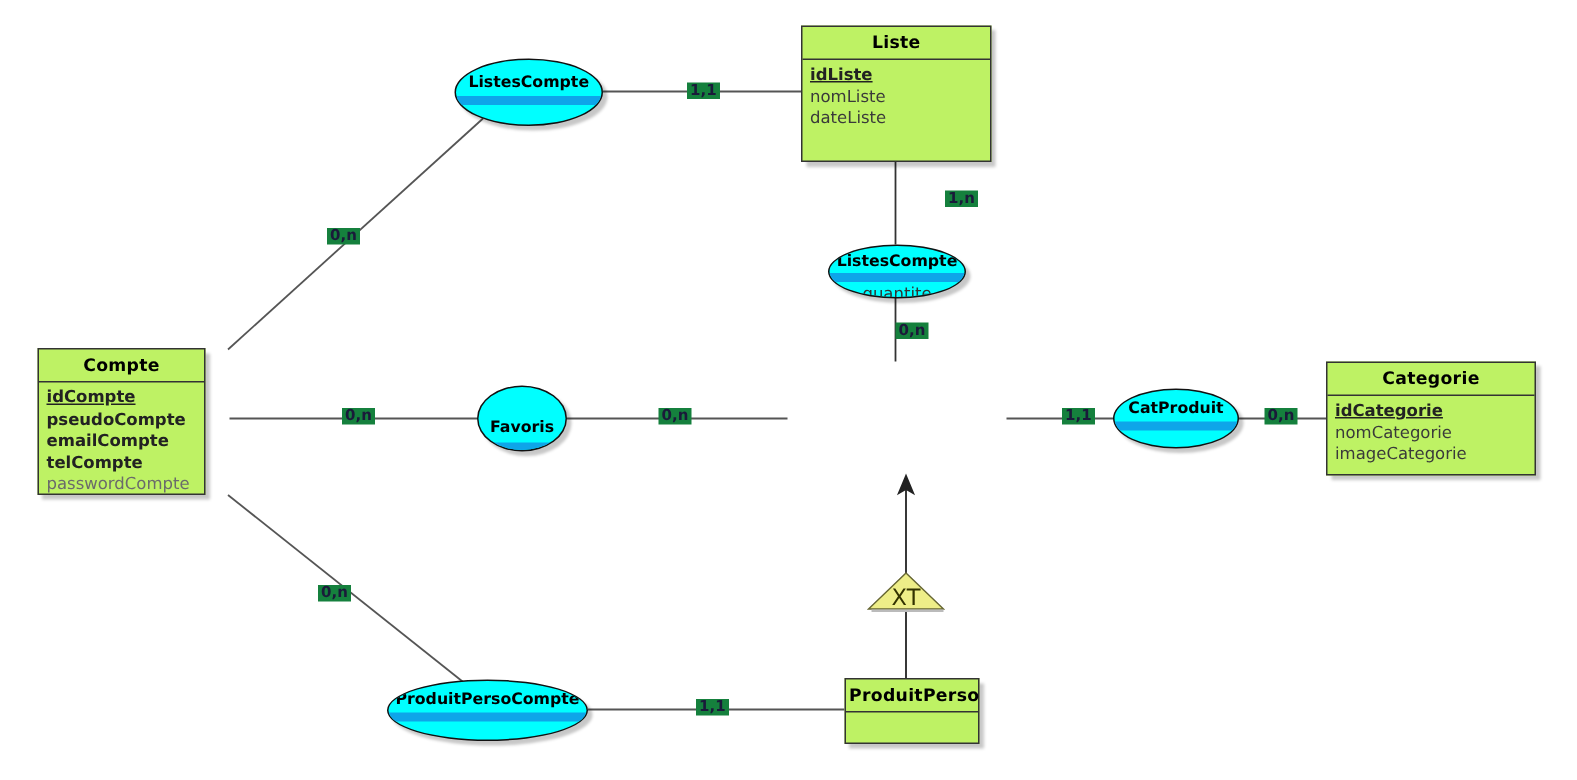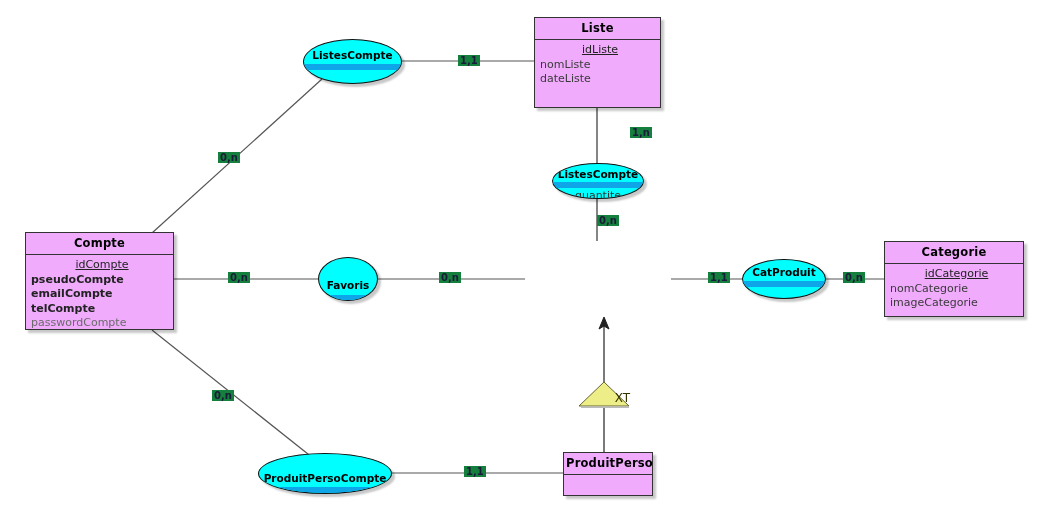--- a/index.html
+++ b/index.html
@@ -25,21 +25,21 @@
     top: 0;
     width: 1051px;
     height: 520px;
     pointer-events: none;
   }
 
   
   .entity {
     position: absolute;
     box-sizing: border-box;
-    background: #f0abfc;
+    background: #bef264;
     border: 1px solid #333333;
     box-shadow: 3px 3px 2px rgba(0,0,0,0.22);
     z-index: 5;
   }
   .entity .ent-title {
     text-align: center;
     font-weight: bold;
     font-size: 11.5px;
     color: #000000;
     padding: 4px 2px 4px 2px;
@@ -50,23 +50,22 @@
   .entity .ent-attrs {
     padding: 3px 0 4px 5px;
   }
   .entity .attr {
     font-size: 11px;
     line-height: 14.5px;
     color: #222222;
     white-space: nowrap;
   }
   .entity .attr.pk {
-    font-weight: normal;
+    font-weight: bold;
     text-decoration: underline;
-    text-align: center;
   }
   .entity .attr.strong {
     font-weight: bold;
   }
   .entity .attr.muted {
     color: #6b6b6b;
   }
   .entity .attr.plain {
     color: #3a3a3a;
   }
@@ -117,22 +116,22 @@
   
   .xt-wrap {
     position: absolute;
     z-index: 6;
   }
   .xt-label {
     position: absolute;
     left: 0;
     top: 12px;
     width: 100%;
-    text-align: right;
-    font-size: 12px;
+    text-align: center;
+    font-size: 15px;
     color: #333300;
     line-height: 10px;
     pointer-events: none;
   }
 </style>
 </head>
 <body>
 
 <div id="canvas">
 
@@ -176,21 +175,21 @@
 
   <div class="entity" style="left:534px; top:17px; width:127px; height:91px;">
     <div class="ent-title">Liste</div>
     <div class="ent-attrs">
       <div class="attr pk">idListe</div>
       <div class="attr plain">nomListe</div>
       <div class="attr plain">dateListe</div>
     </div>
   </div>
 
-  <div class="entity" style="left:25px; top:232px; width:149px; height:98px;">
+  <div class="entity" style="left:25px; top:232px; width:112px; height:98px;">
     <div class="ent-title">Compte</div>
     <div class="ent-attrs">
       <div class="attr pk">idCompte</div>
       <div class="attr strong">pseudoCompte</div>
       <div class="attr strong">emailCompte</div>
       <div class="attr strong">telCompte</div>
       <div class="attr muted">passwordCompte</div>
     </div>
   </div>
 
@@ -220,21 +219,21 @@
 
   <div class="rel" style="left:318px; top:257px; width:60px; height:44px;">
     <div class="rel-title rel-divider" style="padding-top:21px; padding-bottom:4px;">Favoris</div>
   </div>
 
   <div class="rel" style="left:742px; top:259px; width:84px; height:40px;">
     <div class="rel-title rel-divider" style="padding-top:6px; padding-bottom:3px;">CatProduit</div>
   </div>
 
   <div class="rel" style="left:258px; top:453px; width:134px; height:41px;">
-    <div class="rel-title rel-divider" style="padding-top:18px; padding-bottom:3px;text-align:center;">ProduitPersoCompte</div>
+    <div class="rel-title rel-divider" style="padding-top:6px; padding-bottom:3px;text-align:center;">ProduitPersoCompte</div>
   </div>
 
   <div class="card" style="left:458px; top:55px;">1,1</div>
   <div class="card" style="left:218px; top:152px;">0,n</div>
   <div class="card" style="left:630px; top:127px;">1,n</div>
   <div class="card" style="left:597px; top:215px;">0,n</div>
   <div class="card" style="left:228px; top:272px;">0,n</div>
   <div class="card" style="left:439px; top:272px;">0,n</div>
   <div class="card" style="left:708px; top:272px;">1,1</div>
   <div class="card" style="left:843px; top:272px;">0,n</div>

